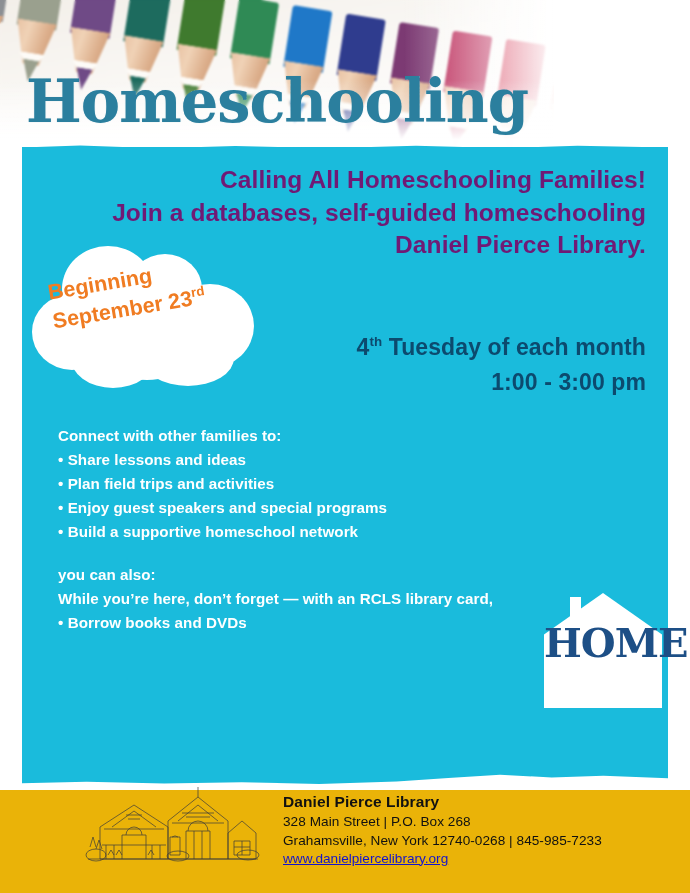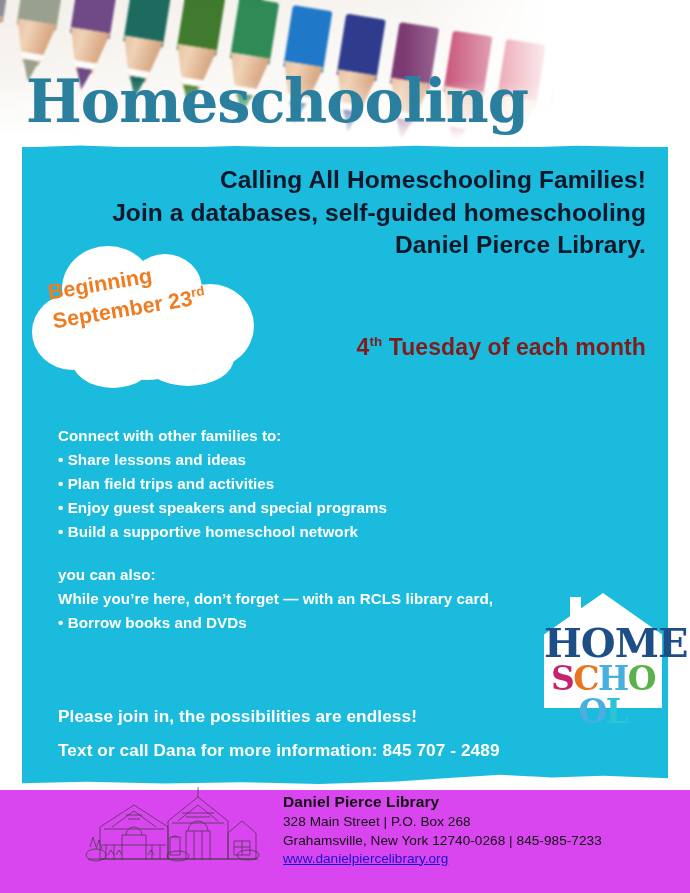--- a/index.html
+++ b/index.html
@@ -69,28 +69,28 @@
     clip-path:polygon(0 60%,9% 25%,21% 72%,33% 32%,47% 70%,61% 28%,74% 66%,86% 30%,100% 58%,100% 100%,0 100%);
   }
   .panel-bottom-wave{
     position:absolute;left:0;bottom:-1px;width:646px;height:22px;background:#ffffff;
     clip-path:polygon(0 100%,0 78%,10% 72%,22% 80%,34% 74%,46% 82%,58% 70%,66% 55%,74% 40%,82% 52%,90% 44%,100% 56%,100% 100%);
   }
 
   
   .headline{
     position:absolute;left:28px;right:22px;top:17px;text-align:right;
-    color:#0f172a;font-weight:700;font-size:24.5px;line-height:1.33;letter-spacing:.1px;
+    color:#701a75;font-weight:700;font-size:24.5px;line-height:1.33;letter-spacing:.1px;
   }
   .headline .ln{display:block;}
 
   
   .meeting{
     position:absolute;right:22px;top:183px;text-align:right;
-    color:#7f1d1d;font-weight:700;font-size:23px;line-height:1.52;letter-spacing:.1px;
+    color:#0c4a6e;font-weight:700;font-size:23px;line-height:1.52;letter-spacing:.1px;
   }
   .meeting sup{font-size:.58em;vertical-align:super;}
   .meeting .ln{display:block;}
 
   
   .cloud{
     position:absolute;left:10px;top:97px;width:232px;height:147px;
   }
   .cloud i{position:absolute;background:#ffffff;border-radius:50%;display:block;}
   .c1{left:30px;top:2px;width:92px;height:86px;}
@@ -135,21 +135,21 @@
   }
   .hs-word{
     position:absolute;left:0;width:118px;text-align:center;
     font-family:"DejaVu Serif",serif;font-weight:700;line-height:1;
   }
   .hs-home{top:30px;font-size:40px;letter-spacing:-1px;color:#1d4f86;}
   .hs-school{top:69px;font-size:33px;letter-spacing:-1.5px;}
   .hs-school span{display:inline-block;}
 
   
-  .footer{position:absolute;left:0;top:790px;width:690px;height:103px;background:#d946ef;}
+  .footer{position:absolute;left:0;top:790px;width:690px;height:103px;background:#eab308;}
   .lib-art{position:absolute;left:82px;top:-5px;width:180px;height:88px;}
   .footer-text{position:absolute;left:283px;top:1px;width:400px;color:#111111;}
   .lib-name{display:block;font-weight:700;font-size:15.5px;line-height:1.45;letter-spacing:.1px;}
   .lib-line{display:block;font-size:13.6px;line-height:1.33;letter-spacing:.05px;}
   .lib-url{display:block;font-size:13.6px;line-height:1.36;color:#1414cc;text-decoration:underline;}
 </style>
 </head>
 <body>
 
 <div id="flyer">
@@ -242,20 +242,21 @@
     <div class="panel-top-ragged"></div>
 
     <div class="headline">
       <span class="ln">Calling All Homeschooling Families!</span>
       <span class="ln">Join a databases, self-guided homeschooling</span>
       <span class="ln">Daniel Pierce Library.</span>
     </div>
 
     <div class="meeting">
       <span class="ln"><span>4</span><sup>th</sup><span> Tuesday of each month</span></span>
+      <span class="ln">1:00 - 3:00 pm</span>
     </div>
 
     <div class="cloud">
       <i class="c1"></i>
       <i class="c2"></i>
       <i class="c3"></i>
       <i class="c4"></i>
       <i class="c5"></i>
       <i class="c6"></i>
       <i class="c7"></i>
@@ -274,30 +275,25 @@
         <li>• Build a supportive homeschool network</li>
       </ul>
       <span class="block-gap"></span>
       <span class="lead">you can also:</span>
       <span class="lead">While you’re here, don’t forget — with an RCLS library card,</span>
       <ul>
         <li>• Borrow books and DVDs</li>
       </ul>
     </div>
 
-    <div class="closing">
-      <span class="ln">Please join in, the possibilities are endless!</span>
-      <span class="ln">Text or call Dana for more information: 845 707 - 2489</span>
-    </div>
 
     <div class="hs-logo">
       <div class="chimney"></div>
       <div class="house"></div>
       <div class="hs-word hs-home">HOME</div>
-      <div class="hs-word hs-school" id="hs-school"><span style="color: rgb(197, 37, 111);">S</span><span style="color: rgb(232, 118, 31);">C</span><span style="color: rgb(73, 174, 224);">H</span><span style="color: rgb(91, 178, 74);">O</span><span style="color: rgb(73, 174, 224);">O</span><span style="color: rgb(43, 196, 214);">L</span></div>
     </div>
 
     <div class="panel-bottom-wave"></div>
   </div>
 
   <div class="footer">
     <svg class="lib-art" viewBox="0 0 180 88">
       <g fill="none" stroke="#3b3b3b" stroke-width="0.7">
         <path d="M6 74 H176"></path>
         <path d="M18 74 V42 L52 20 L86 42 V74 Z"></path>

